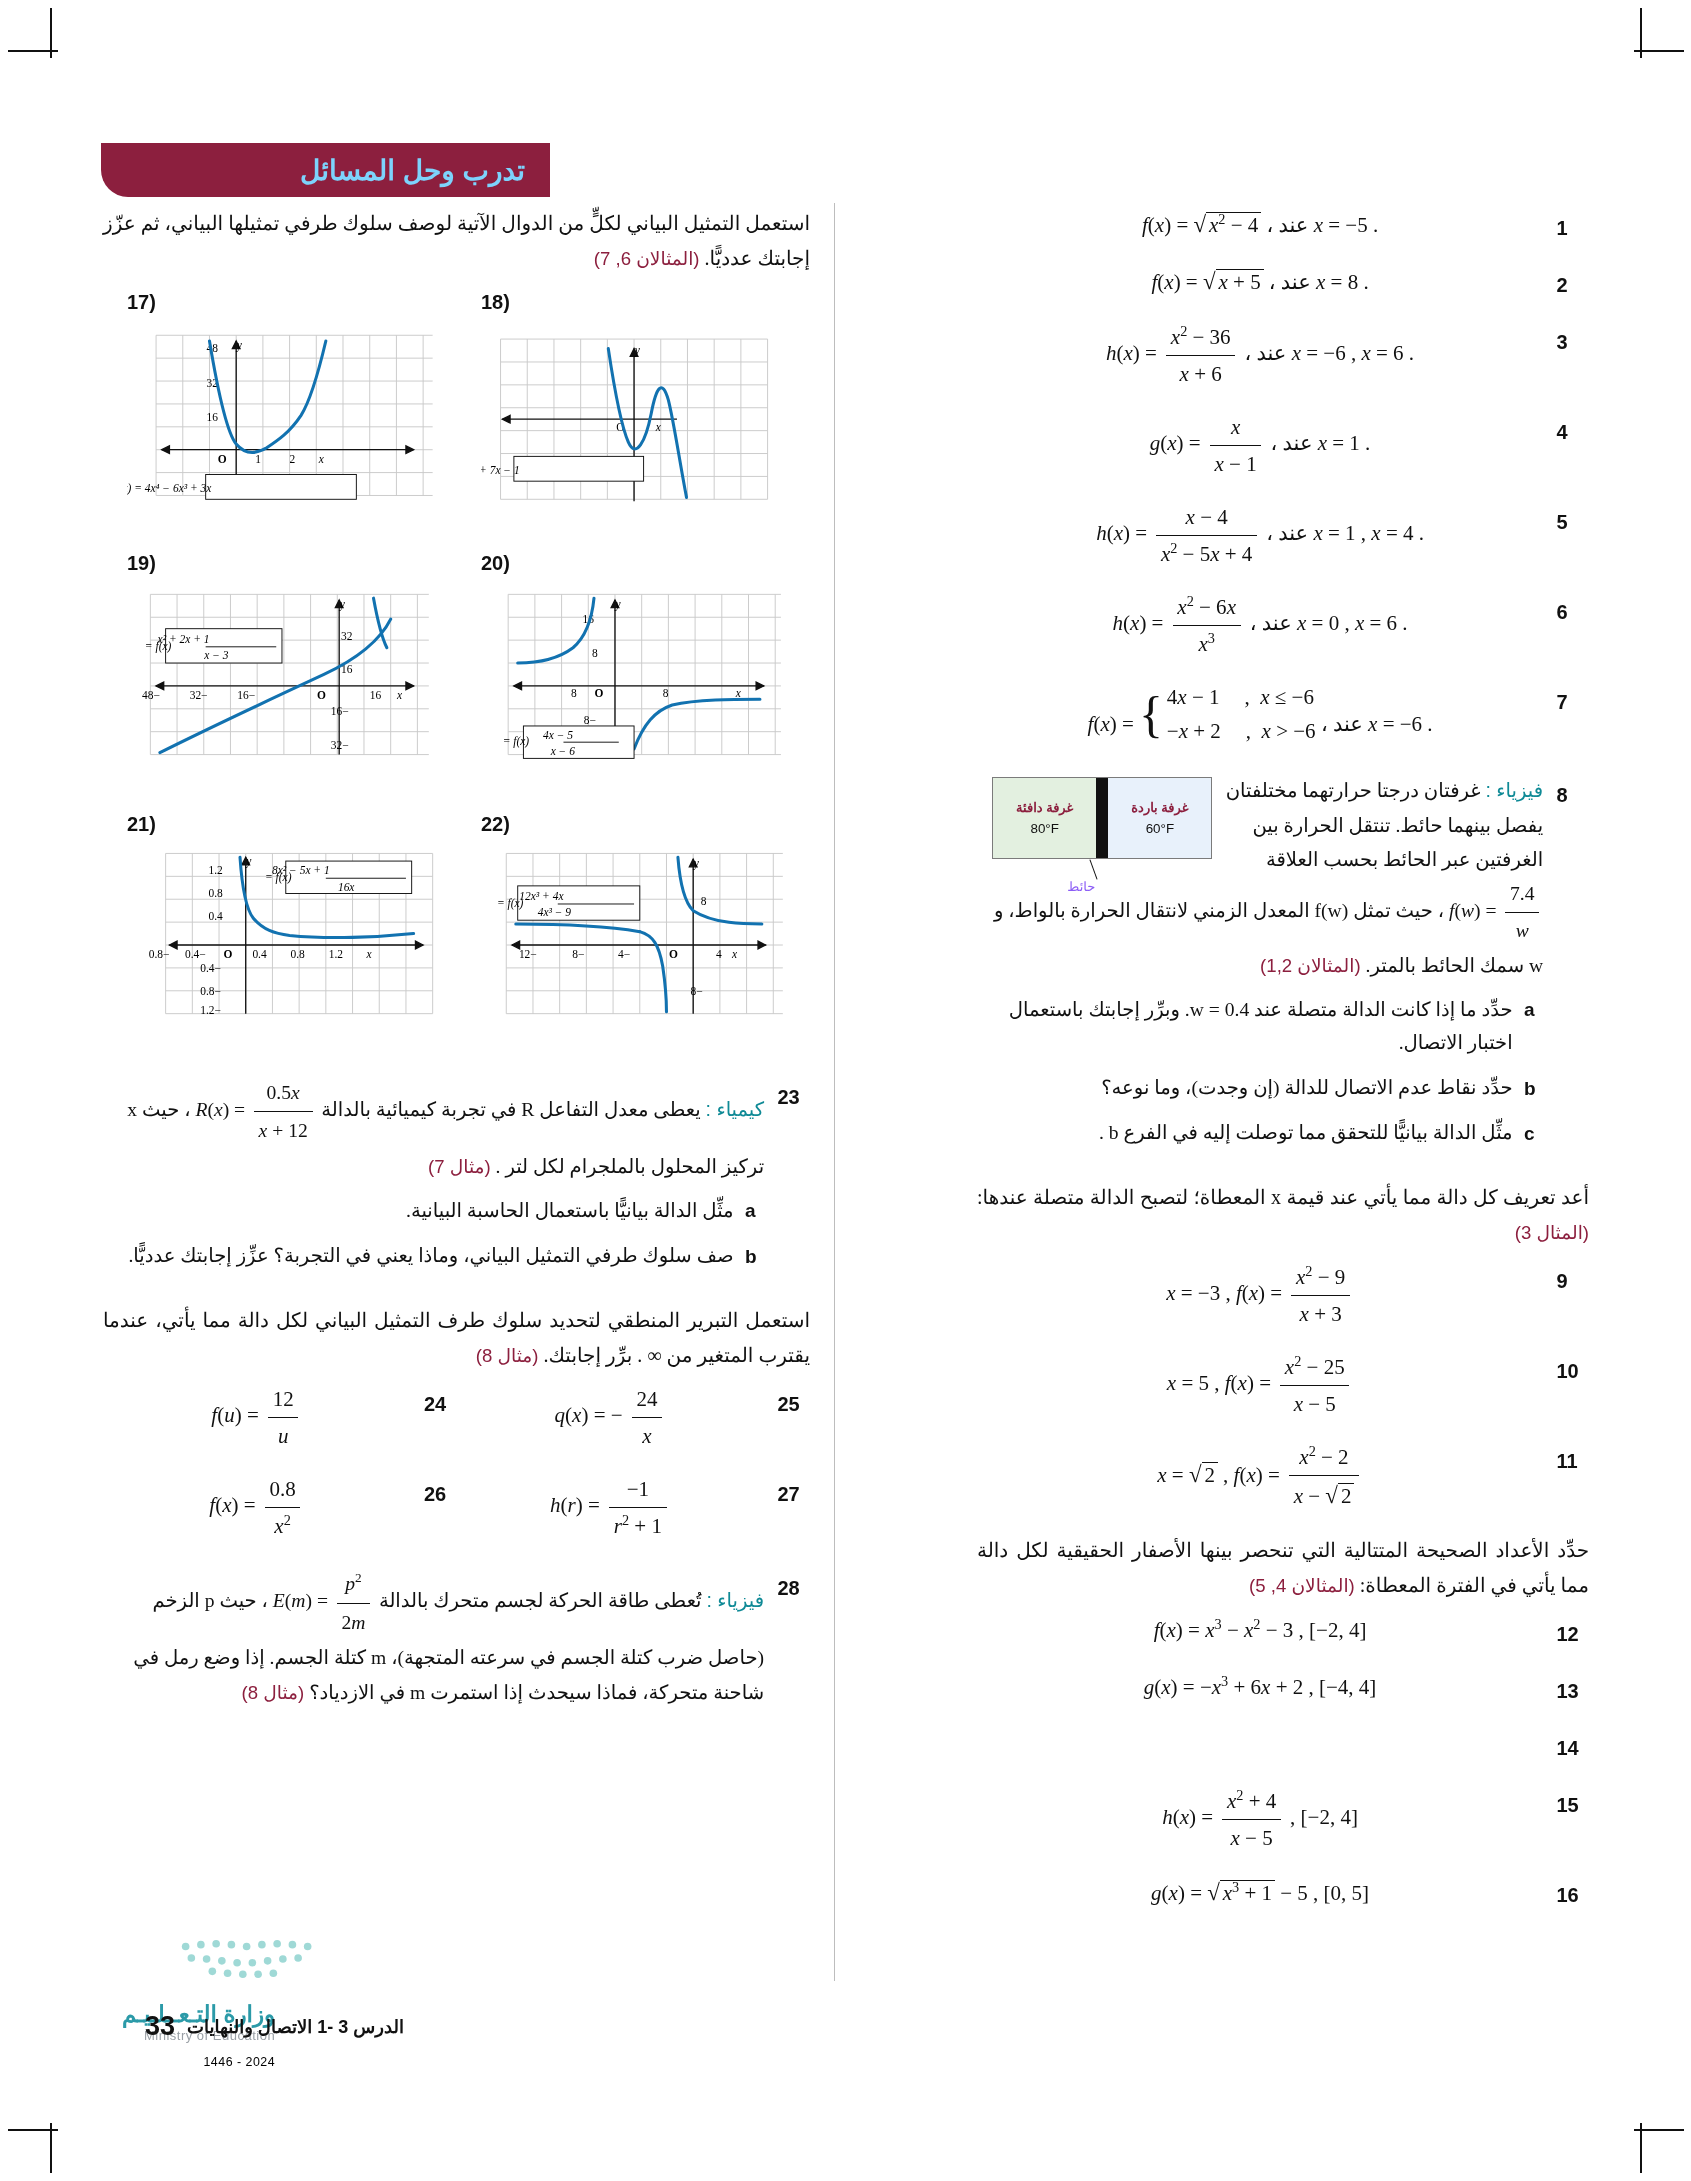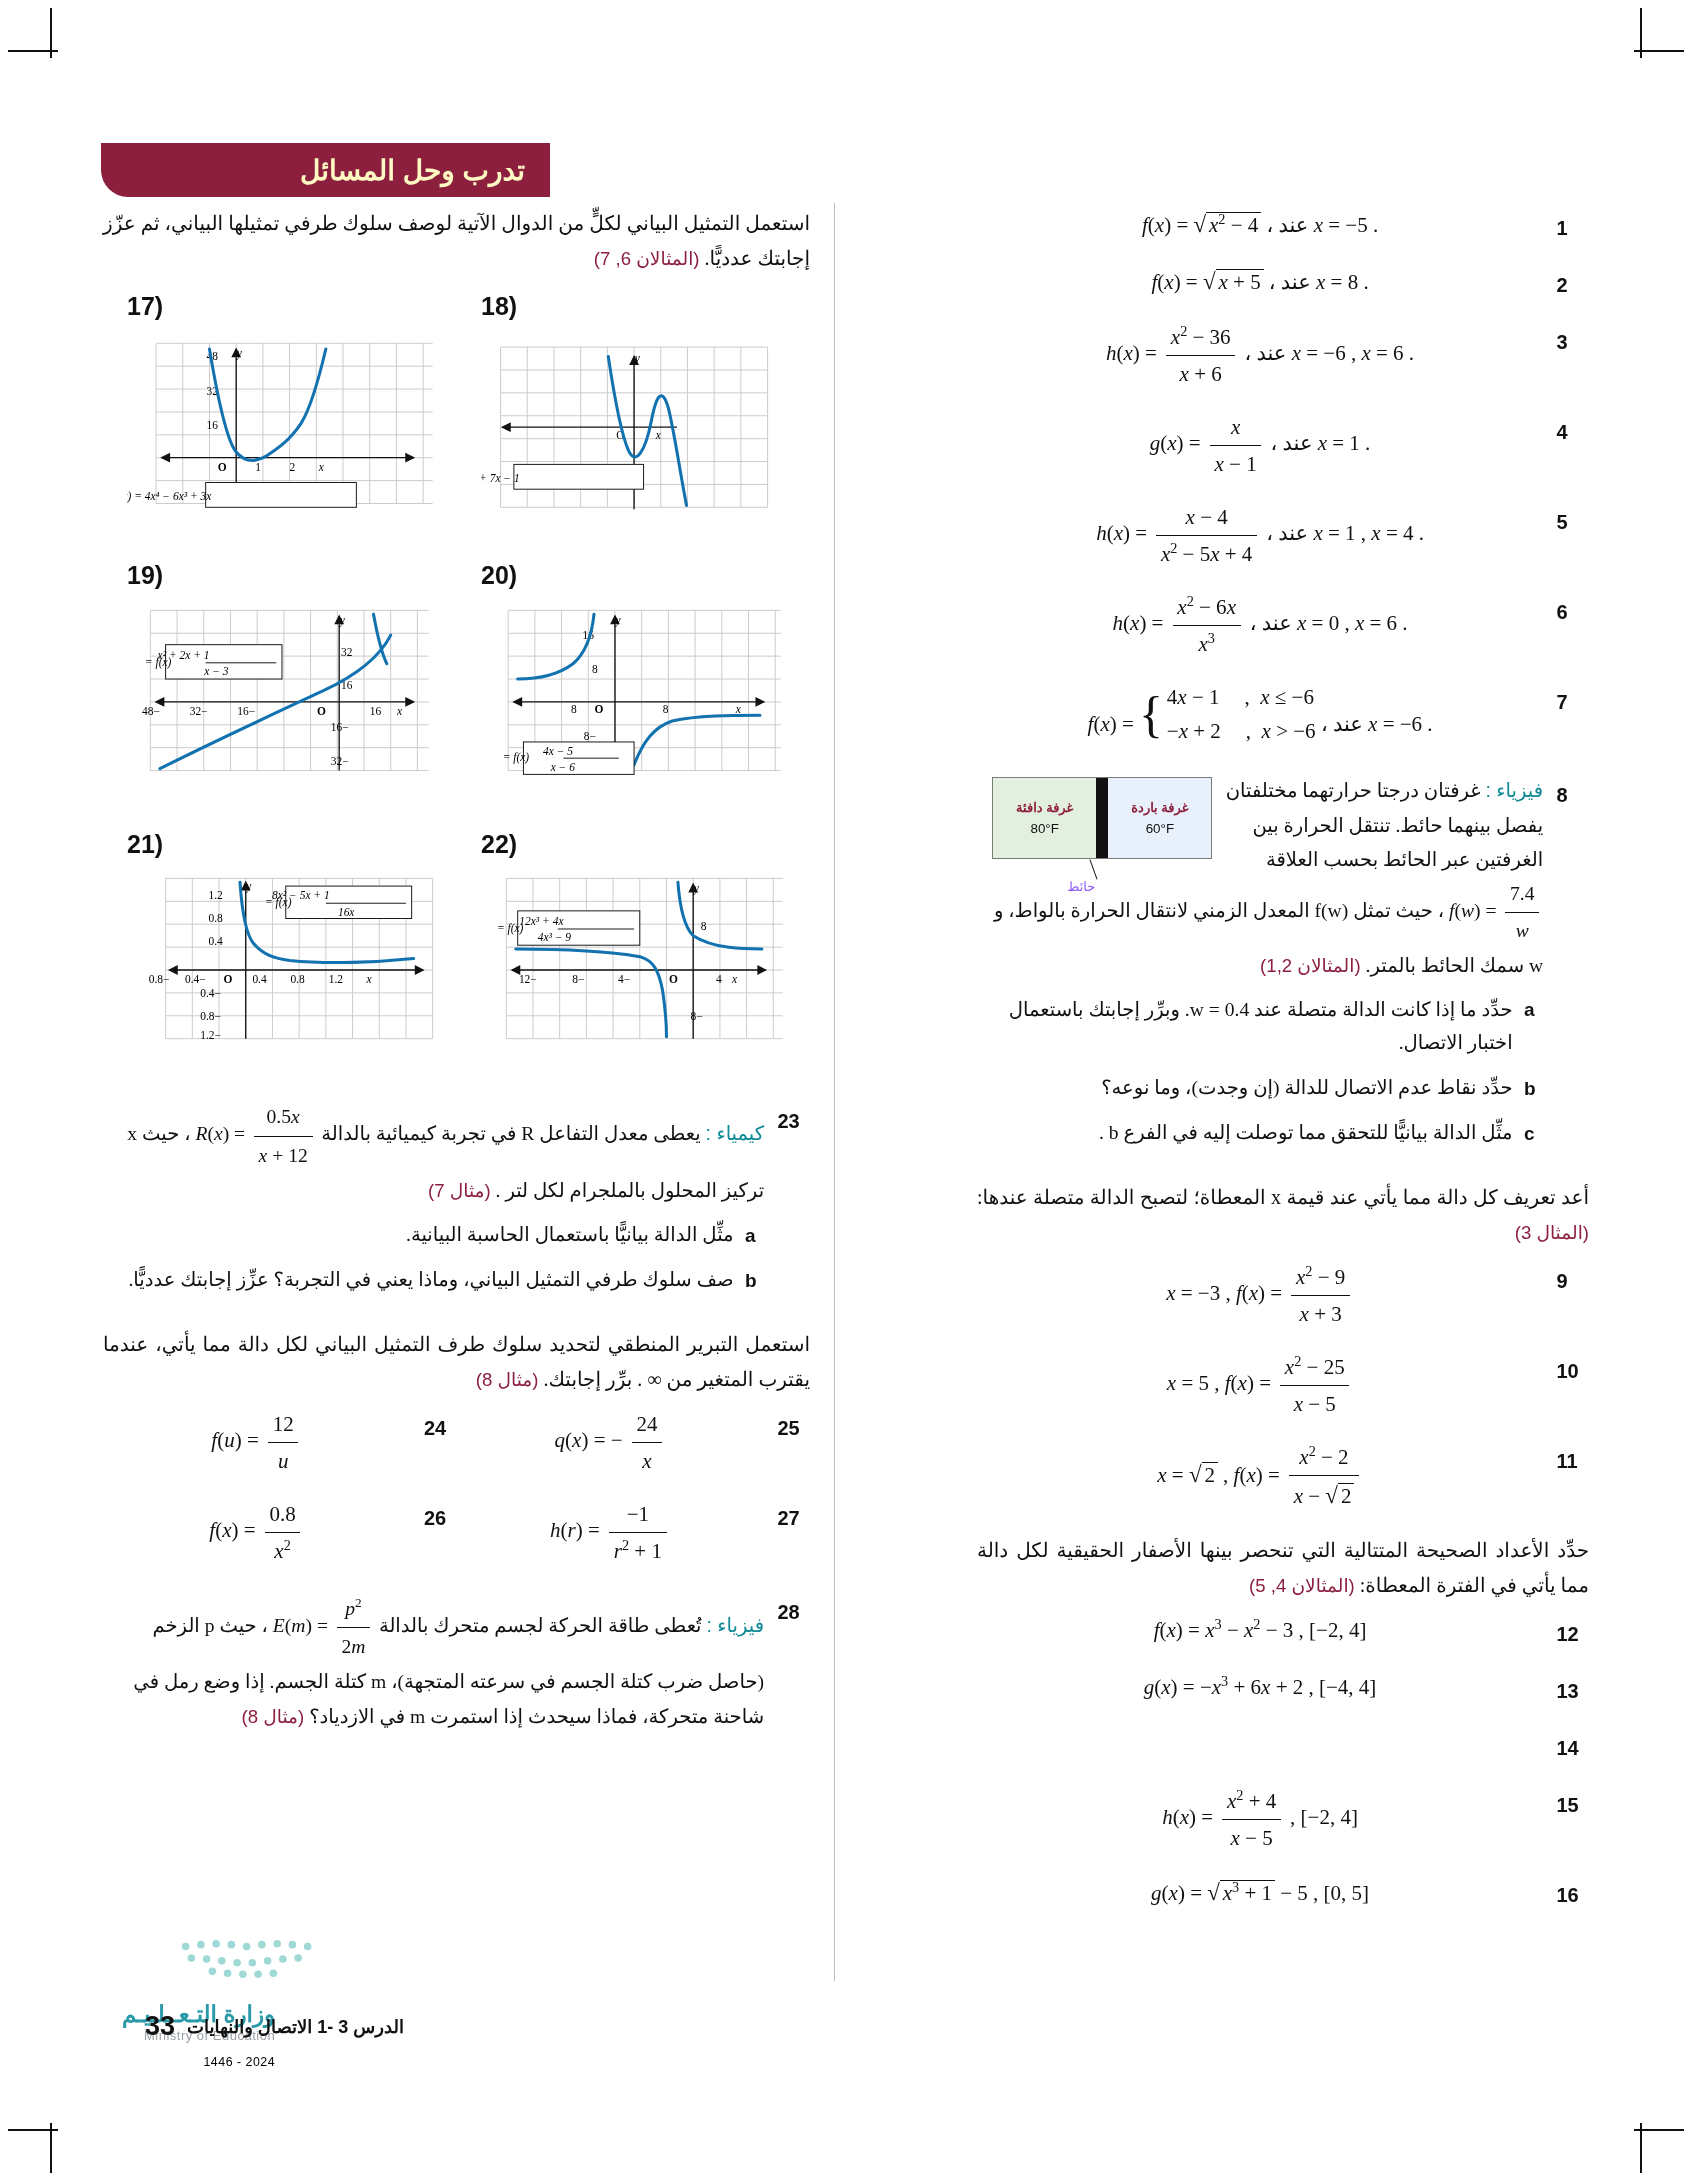--- a/index.html
+++ b/index.html
@@ -25,21 +25,21 @@
   .cm-bl-h { left: 7.6px; bottom: 50px; width: 50px; height: 1.9px; }
   .cm-br-v { right: 50px; bottom: 7.6px; width: 1.9px; height: 50px; }
   .cm-br-h { right: 7.6px; bottom: 50px; width: 50px; height: 1.9px; }
 
   
   .section-header {
     position: absolute;
     right: 1142px; top: 143px;
     width: 449px; height: 54px;
     background: #8c1f3e;
-    color: #fef9c3;
+    color: #7dd3fc;
     display: flex; align-items: center; justify-content: flex-start;
     padding-right: 25px;
     font-family: "Liberation Sans", sans-serif;
     font-weight: bold;
     font-size: 28px;
     border-radius: 0 0 0 27px;
   }
   .section-header::after{
     content:"";
     position:absolute; left:-1px; top:0; width:0; height:0;
@@ -145,21 +145,21 @@
   .rooms .callout {
     position: absolute; left: 75px; top: 99px;
     font-family: Liberation Sans, sans-serif; font-size: 13px; color: #8b5cf6;
   }
 
   
   .figgrid { display: flex; flex-wrap: wrap; gap: 0 25px; }
   .fig { width: 329px; margin-bottom: 21px; }
   .fig .cap {
     font-family: "Liberation Sans", sans-serif; font-weight: bold;
-    font-size: 25px; text-align: left; margin-bottom: 1.9px;
+    font-size: 20px; text-align: left; margin-bottom: 1.9px;
   }
   .fig .box { width: 329px; height: 206px; position: relative; }
   svg { display: block; }
   .glabel {
     font-family: "Liberation Serif", serif; font-size: 12px;
   }
 
   
   .footer { position: absolute; left: 0; right: 0; bottom: 80px; height: 115px; }
   .logo {

